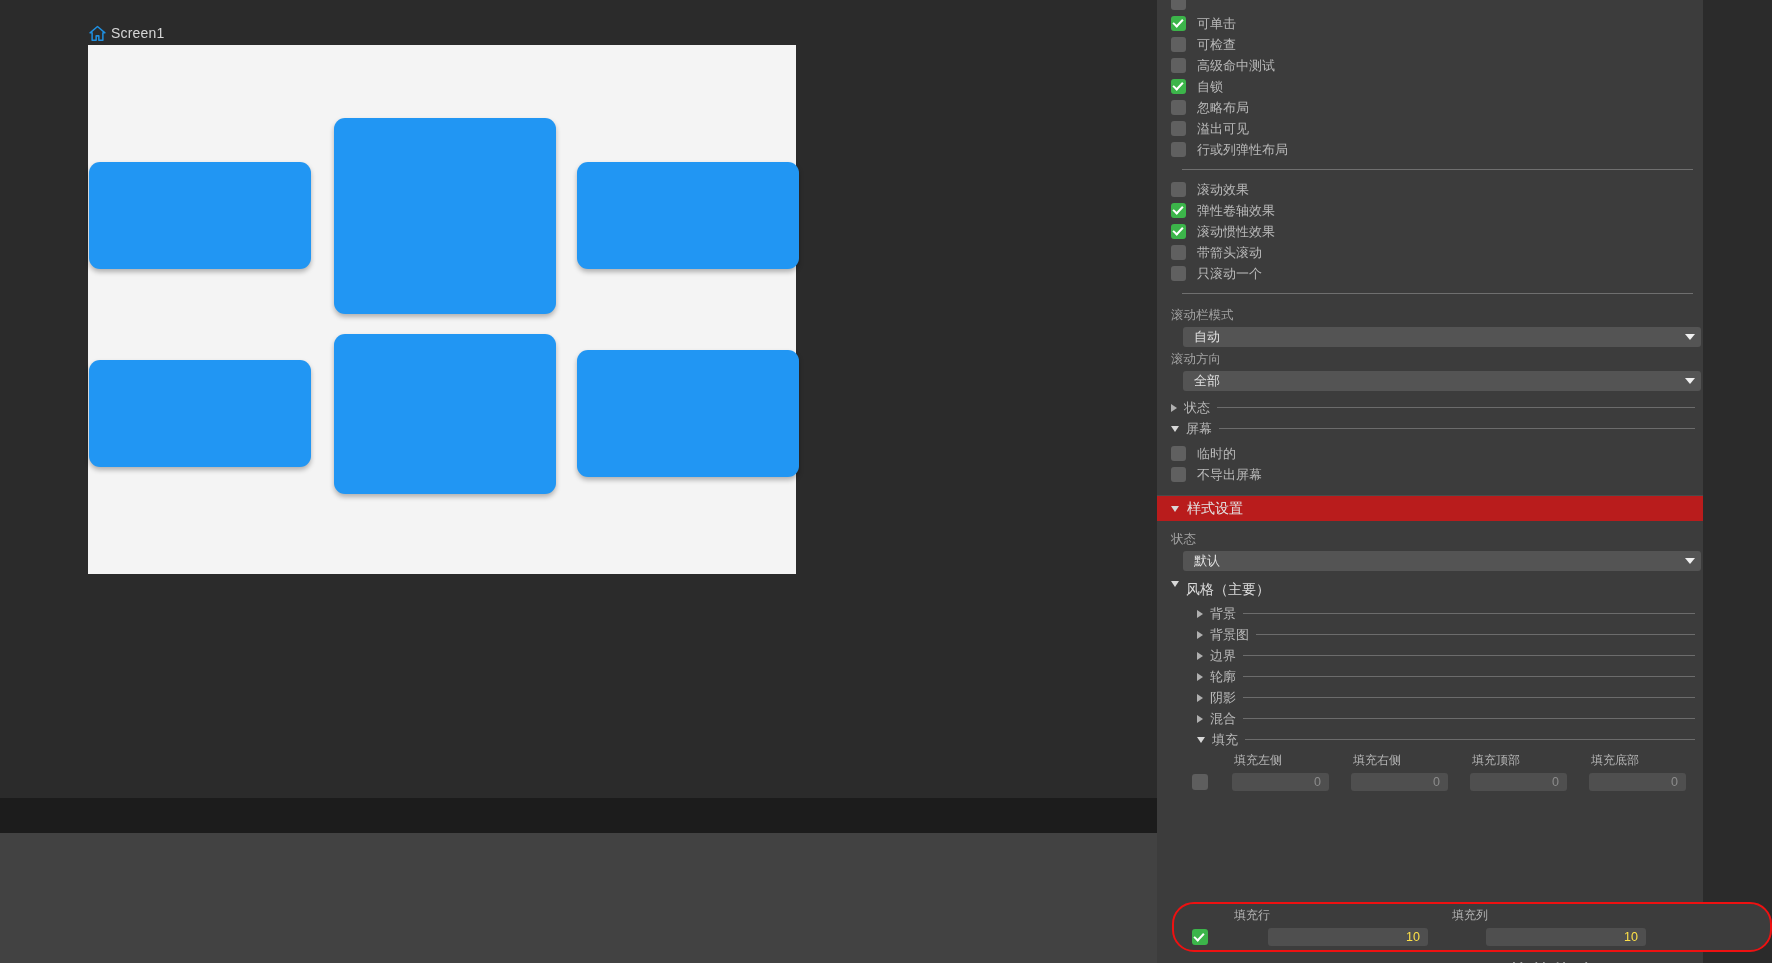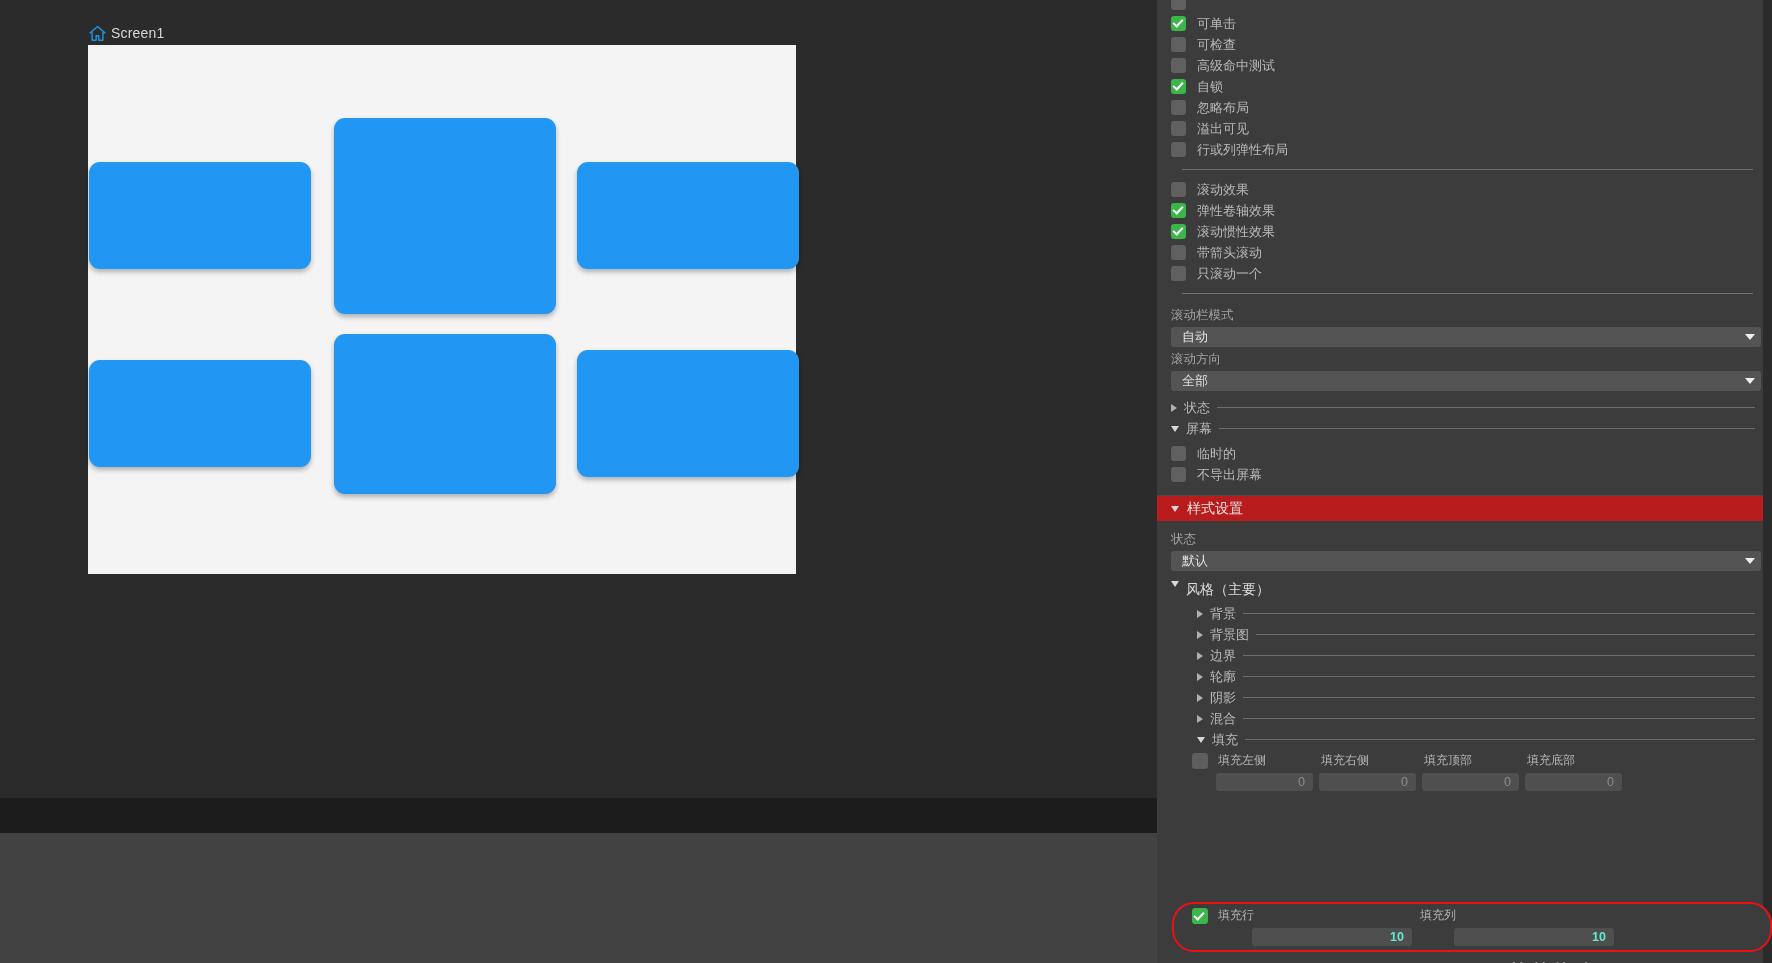--- a/index.html
+++ b/index.html
@@ -39,21 +39,21 @@
     position:absolute; left:0; top:798px; width:1157px; height:35px;
     background:#1c1c1c;
   }
   #bottom-strip {
     position:absolute; left:0; top:833px; width:1157px; height:130px;
     background:#424242;
   }
 
   
   #inspector {
-    position:absolute; left:1157px; top:0; width:606px; height:963px;
+    position:absolute; left:1157px; top:0; width:546px; height:963px;
     background:#3c3c3c;
     overflow:hidden;
   }
 
   .chk-row {
     display:flex; align-items:center; height:21px;
     padding-left:14px; gap:11px;
   }
   .chk {
     width:15px; height:15px; border-radius:3px;
@@ -68,21 +68,21 @@
   .chk-lbl { color:#b9b9b9; font-size:13px; white-space:nowrap; }
 
   .hr-line {
     height:1px; background:#6f6f6f; margin:9px 10px 9px 25px;
   }
 
   .field-lbl {
     color:#a3a3a3; font-size:12.5px; padding:4px 0 3px 14px;
   }
   .dropdown {
-    position:relative; height:20px; margin:0 2px 0 14px;
+    position:relative; height:20px; margin:0 2px 0 26px;
     background:#545454; border-radius:3px;
     display:flex; align-items:center;
   }
   .dropdown .val {
     color:#e0e0e0; font-size:13px; padding-left:11px;
   }
   .dropdown .arrow {
     position:absolute; right:6px; top:50%; transform:translateY(-50%);
     width:0; height:0;
     border-left:5px solid transparent; border-right:5px solid transparent;
@@ -116,34 +116,34 @@
     color:#e3e3e3; font-size:14px;
   }
   .style-title-bar {
     display:flex; align-items:flex-start; gap:7px;
     height:22px; padding-left:14px;
   }
   .style-title-bar .t { color:#dcdcdc; font-size:14px; }
 
   
   .num-grid {
-    display:flex; padding-left:33px; gap:6px;
+    display:flex; align-items:flex-end; padding-left:33px; gap:22px;
     margin-top:2px;
   }
   .num-col { width:97px; }
   .num-col .nl {
     color:#b4b4b4; font-size:12px; padding-bottom:4px; padding-left:2px;
     white-space:nowrap;
   }
   .num-in {
     height:18px; background:#4f4f4f; border-radius:3px;
     display:flex; align-items:center; justify-content:flex-end;
     padding-right:8px; color:#8c8c8c; font-size:12.5px;
   }
-  .num-in.filled { color:#5eead4; font-weight:bold;margin-left:36px; }
+  .num-in.filled { color:#fde047; font-weight:normal;margin-left:36px; }
   .pad-left-chk {
     width:20px; height:18px; flex:none;
     display:flex; align-items:center; justify-content:center;
   }
   .sq { width:16px;height:16px;border-radius:3px;background:#5e5e5e; }
   .sq.on { background:#3cb54a; position:relative; }
   .sq.on::after {
     content:""; position:absolute; left:4px; top:2px;
     width:4px;height:8px;border:solid #fff;border-width:0 2px 2px 0;
     transform:rotate(43deg);

